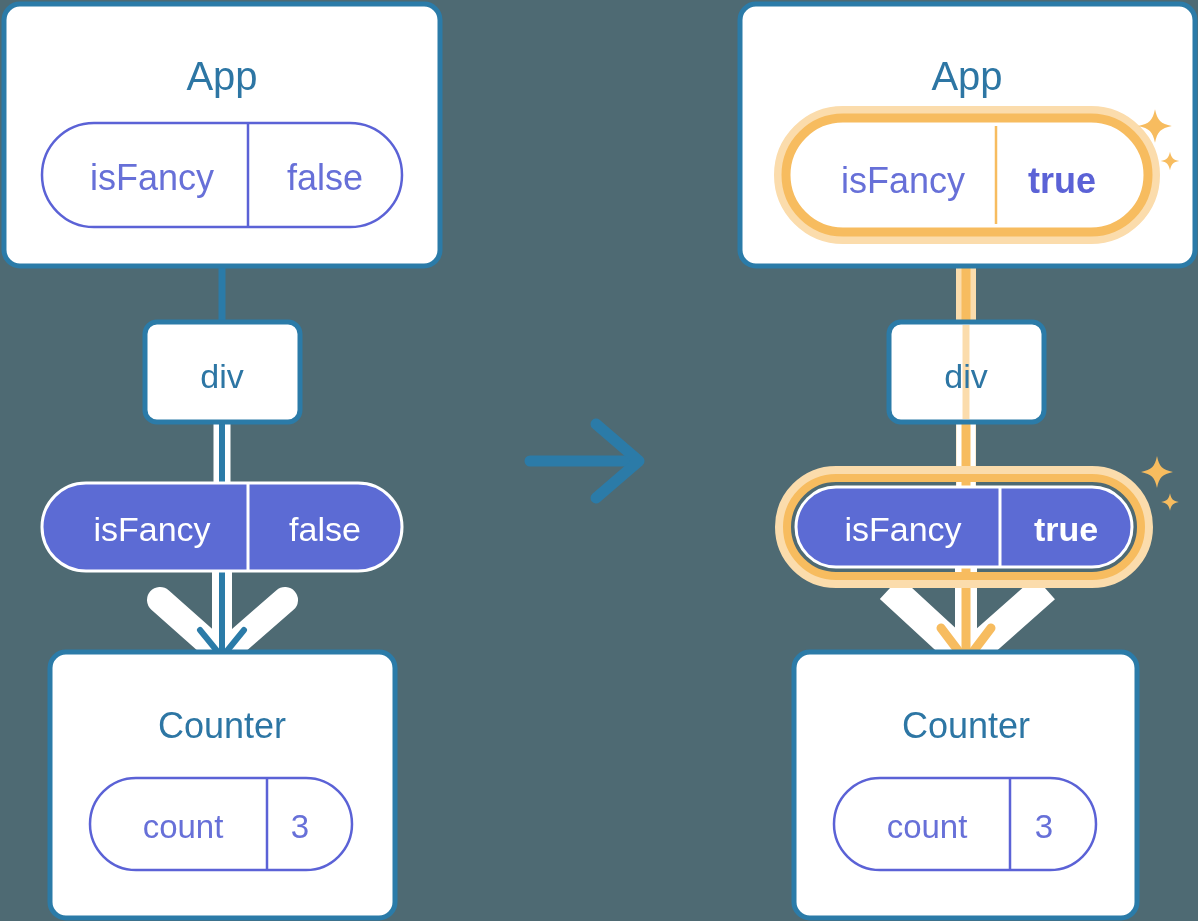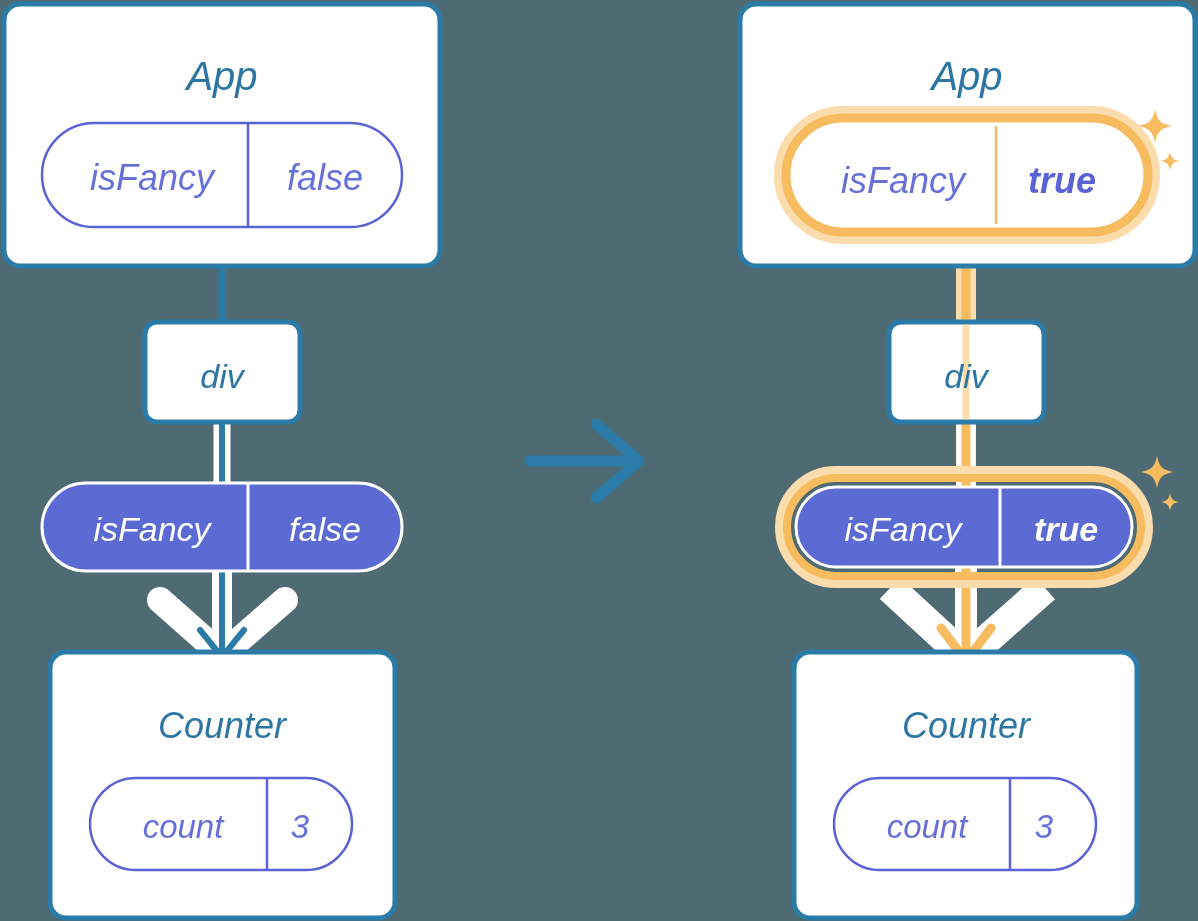--- a/index.html
+++ b/index.html
@@ -2,21 +2,21 @@
 <html><head>
 <meta charset="utf-8">
 <style>
   html,body{margin:0;padding:0;}
   body{
     width:1198px;height:921px;
     background:#4e6a73;
     font-family:"Liberation Sans", sans-serif;
     overflow:hidden;
   }
-  #stage{position:relative;width:1198px;height:921px;font-style:italic;}
+  #stage{position:relative;width:1198px;height:921px;}
   #svgroot{position:absolute;left:0;top:0;width:1198px;height:921px;}
 </style>
 </head>
 <body>
 
 <div id="stage">
   <svg id="svgroot" viewBox="0 0 1198 921" xmlns="http://www.w3.org/2000/svg">
 
     <defs>
 

